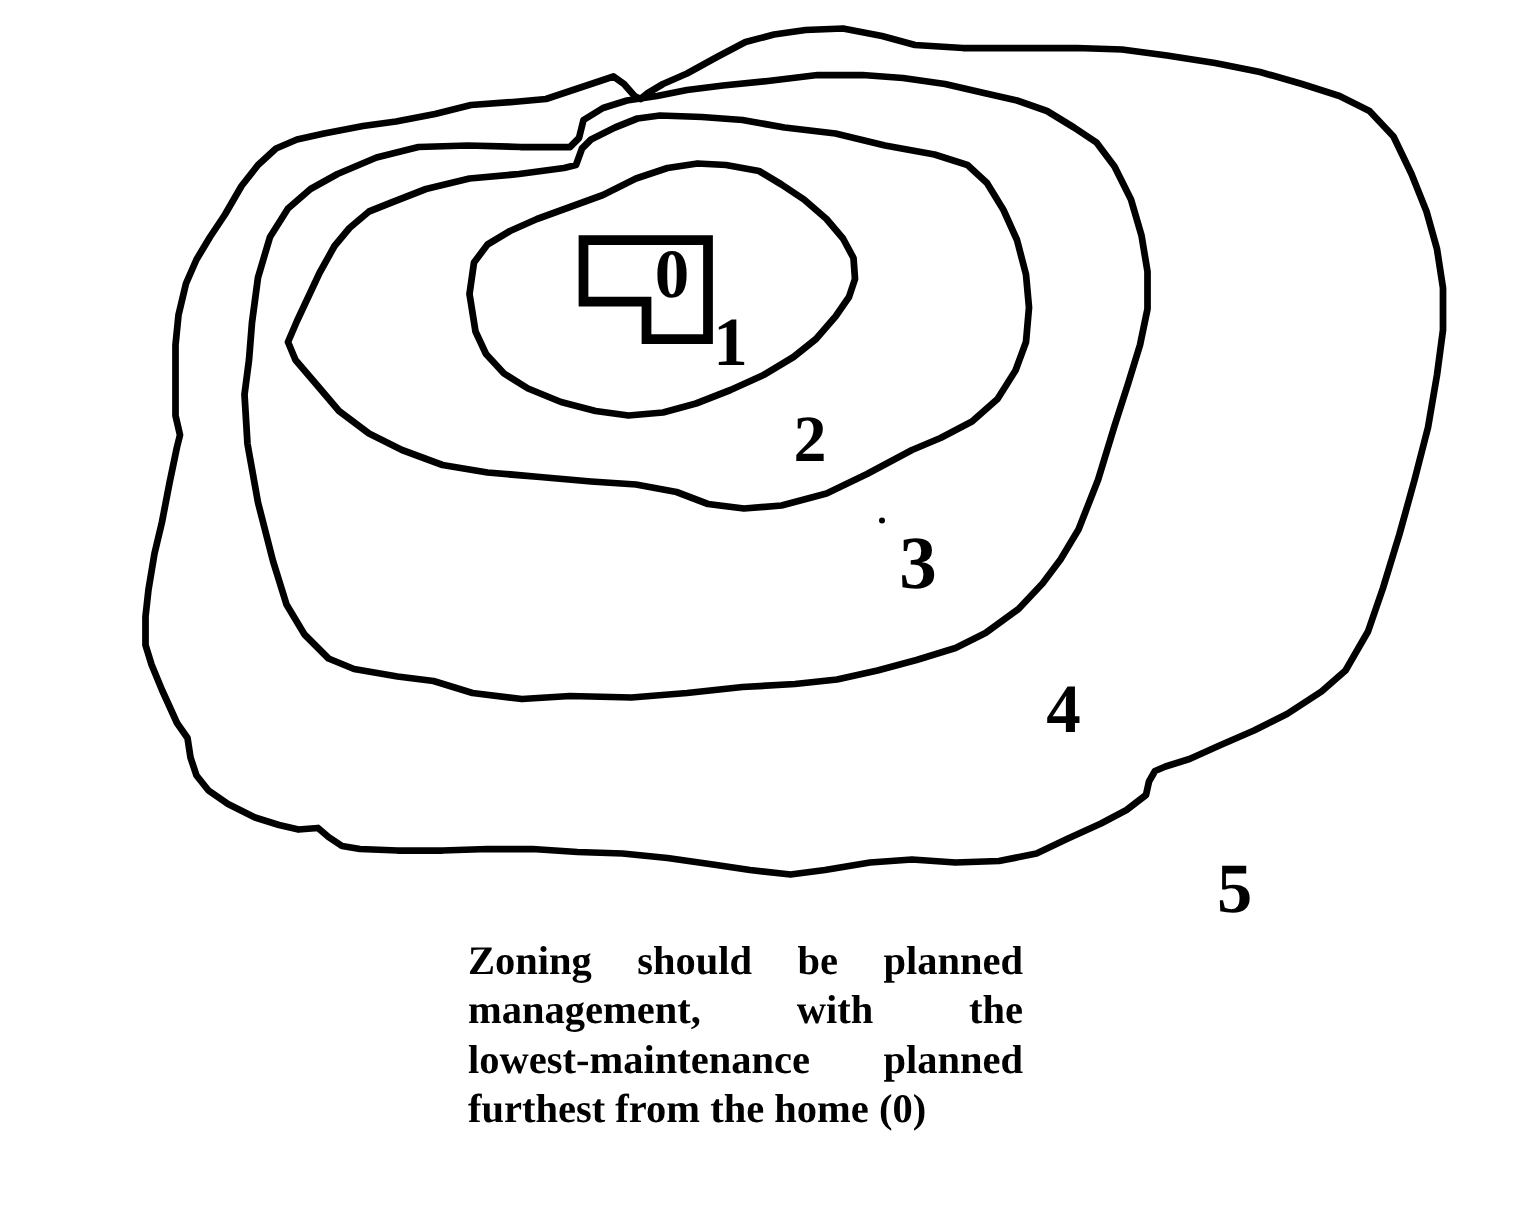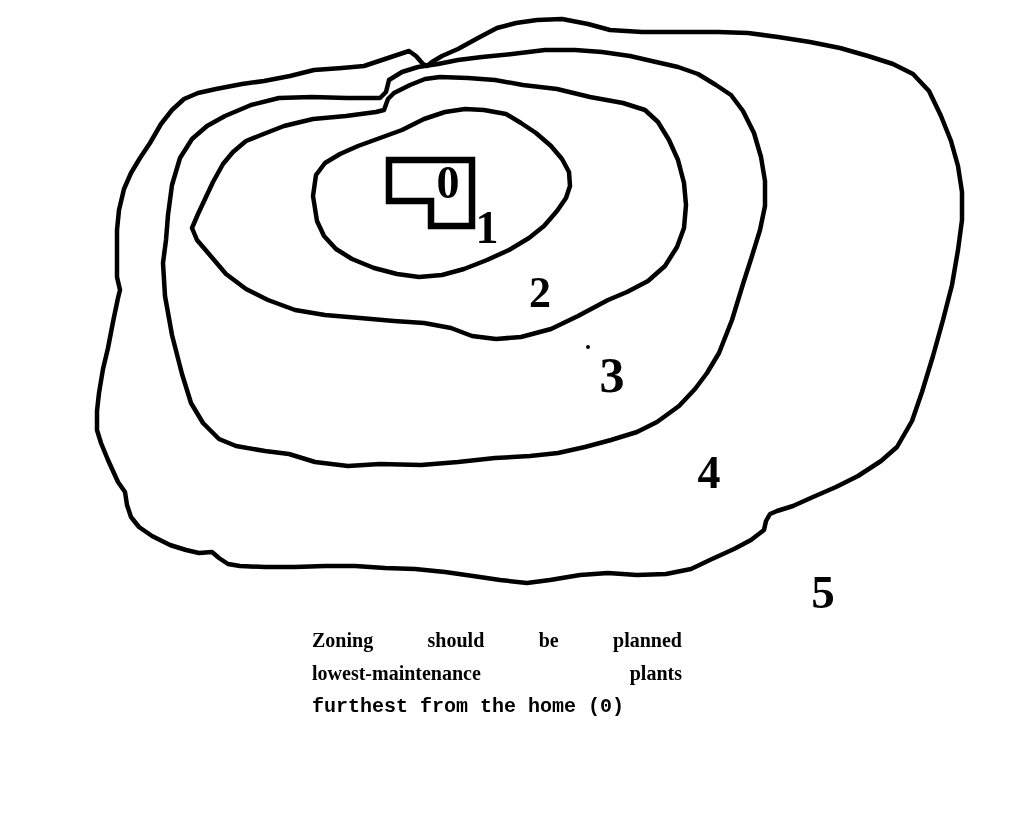--- a/index.html
+++ b/index.html
@@ -40,32 +40,31 @@
     text-anchor: middle;
   }
   .caption {
     position: absolute;
     left: 312px;
     top: 624px;
     width: 370px;
     color: #000000;
     font-family: "Liberation Serif", serif;
     font-weight: bold;
-    font-size: 20px;
+    font-size: 27px;
     line-height: 33px;
   }
   .caption .cap-line {
     text-align: justify;
     text-align-last: justify;
     white-space: normal;
   }
   .caption .cap-line.last {
-    text-align: right;
+    text-align: left;
     text-align-last: left;
-    font-family: Liberation Mono, monospace;
   }
 </style>
 </head>
 <body>
 
 <div class="stage">
 
   <svg width="1019" height="820" viewBox="0 0 1019 820">
 
     <path class="contour" d="M117,230 L119,210 L124,189 L131,173 L140,158 L150,143 L161,124 L172,110 L184,99 L198,93
@@ -107,17 +106,18 @@
     <text class="zone-label" x="448" y="198" font-size="46">0</text>
     <text class="zone-label" x="487" y="243" font-size="46">1</text>
     <text class="zone-label" x="540" y="307" font-size="44">2</text>
     <text class="zone-label" x="612" y="392" font-size="50">3</text>
     <text class="zone-label" x="709" y="488" font-size="46">4</text>
     <text class="zone-label" x="823" y="608" font-size="47">5</text>
   </svg>
 
   <div class="caption">
     <div class="cap-line">Zoning should be planned</div>
-    <div class="cap-line">lowest-maintenance plants</div>
+    <div class="cap-line">management, with the</div>
+    <div class="cap-line">lowest-maintenance planned</div>
     <div class="cap-line last">furthest from the home (0)</div>
   </div>
 
 </div>
 
 </body></html>

